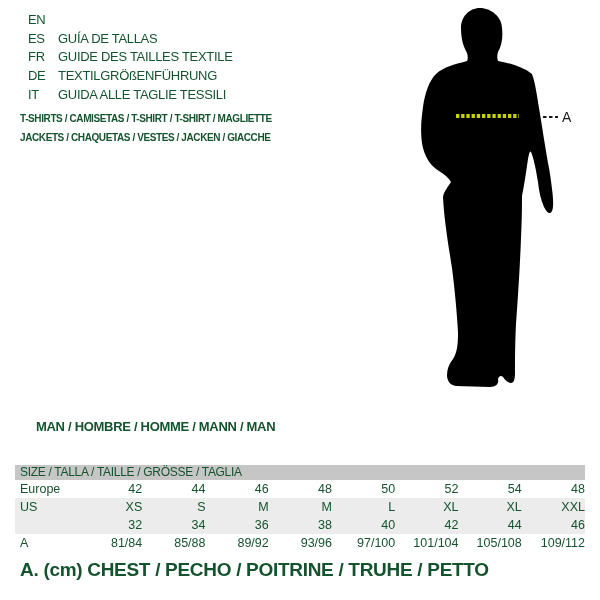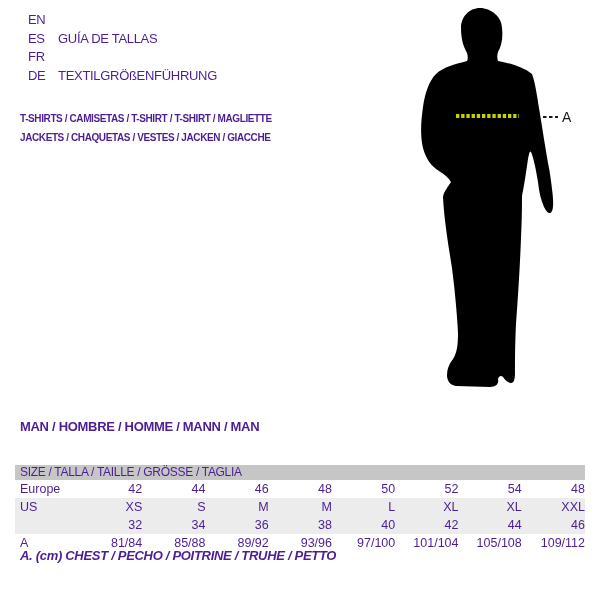--- a/index.html
+++ b/index.html
@@ -1,64 +1,69 @@
 <!DOCTYPE html>
 <html><head>
 <meta charset="utf-8">
 <style>
   html,body{margin:0;padding:0;background:#fff;}
   .canvas{
     position:relative;width:600px;height:600px;background:#ffffff;
     font-family:"Liberation Sans","DejaVu Sans",sans-serif;
-    color:#4c1d95;overflow:hidden;
+    color:#14532d;overflow:hidden;
   }
   
   .lang-list{position:absolute;left:28px;top:11px;}
   .lang-row{display:flex;line-height:18.7px;font-size:13px;letter-spacing:-0.3px;}
   .lang-code{width:30px;flex:0 0 30px;}
   
   .categories{position:absolute;left:20px;top:109px;font-weight:700;font-size:10px;
     letter-spacing:-0.4px;line-height:19px;}
   
   .figure-svg{position:absolute;left:418px;top:5px;width:160px;height:390px;}
   .measure-a-text{font-family:"Liberation Sans","DejaVu Sans",sans-serif;font-size:14px;fill:#1a1a1a;}
   
-  .section-title{position:absolute;left:20px;top:417px;font-weight:700;font-size:13px;
+  .section-title{position:absolute;left:36px;top:417px;font-weight:700;font-size:13px;
     letter-spacing:-0.3px;line-height:19px;}
   
   .size-table{position:absolute;left:15px;top:465px;width:570px;font-size:12.5px;}
   .t-header{background:#c6c6c6;height:15px;line-height:15px;padding-left:5px;
     font-size:12px;letter-spacing:-0.3px;}
   .t-row{display:grid;grid-template-columns:64px repeat(8,1fr);height:18px;line-height:18px;}
   .t-row.shade{background:#ececec;}
   .t-label{padding-left:5px;text-align:left;}
   .t-cell{text-align:right;}
   
-  .footnote{position:absolute;left:20px;top:547px;font-weight:700;font-size:13px;
-    letter-spacing:-0.3px;line-height:17px;font-style:italic;}
+  .footnote{position:absolute;left:20px;top:561px;font-weight:700;font-size:19px;
+    letter-spacing:-0.3px;line-height:17px;}
 </style>
 </head>
 <body>
 
 <div class="canvas">
 
   <div class="lang-list">
     <div class="lang-row">
       <span class="lang-code">EN</span>
     </div>
     <div class="lang-row">
       <span class="lang-code">ES</span>
       <span class="lang-label">GUÍA DE TALLAS</span>
     </div>
     <div class="lang-row">
       <span class="lang-code">FR</span>
+      <span class="lang-label">GUIDE DES TAILLES TEXTILE</span>
     </div>
     <div class="lang-row">
       <span class="lang-code">DE</span>
       <span class="lang-label">TEXTILGRÖßENFÜHRUNG</span>
+    </div>
+    <div class="lang-row">
+      <span class="lang-code">IT</span>
+      <span class="lang-label">GUIDA ALLE TAGLIE TESSILI</span>
     </div>
   </div>
 
   <div class="categories">
     <div>T-SHIRTS / CAMISETAS / T-SHIRT / T-SHIRT / MAGLIETTE</div>
     <div>JACKETS / CHAQUETAS / VESTES / JACKEN / GIACCHE</div>
   </div>
 
   <svg class="figure-svg" viewBox="418 5 160 390" xmlns="http://www.w3.org/2000/svg">
     <path d="M480,8

